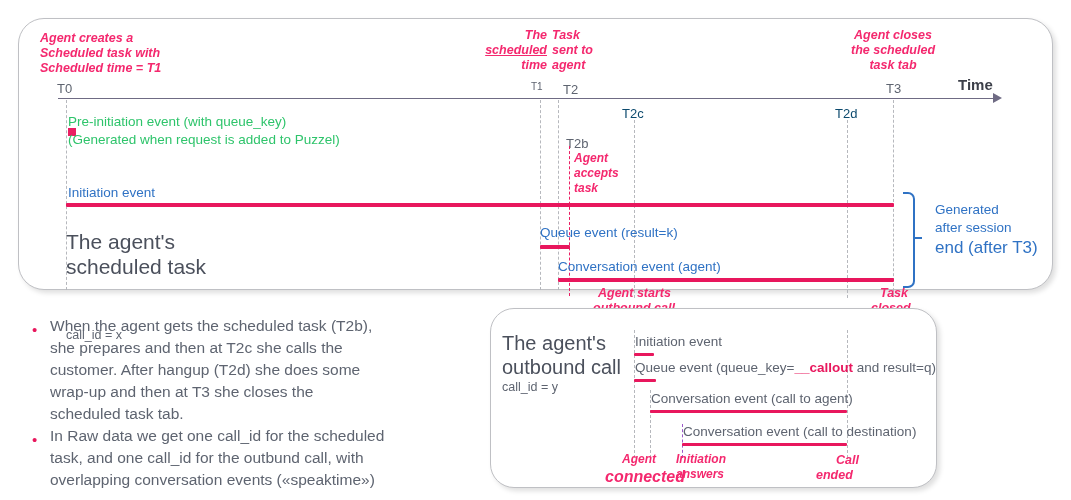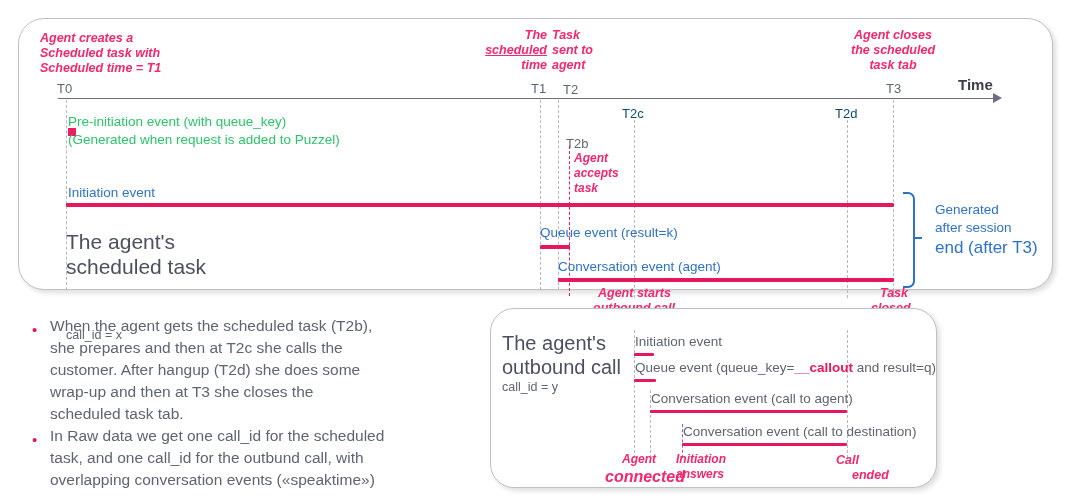--- a/index.html
+++ b/index.html
@@ -85,21 +85,21 @@
 
   <div class="t pink-i" style="left:838px;top:28px;width:110px;text-align:center;font-size:12.5px;">Agent closes</div>
   <div class="t pink-i" style="left:838px;top:43px;width:110px;text-align:center;font-size:12.5px;">the scheduled</div>
   <div class="t pink-i" style="left:838px;top:58px;width:110px;text-align:center;font-size:12.5px;">task tab</div>
 
   <div class="axis" style="left:58px;top:98px;width:937px;"></div>
   <div class="axis-arrow" style="left:993px;top:93px;"></div>
   <div class="t" style="left:958px;top:76px;font-size:15px;font-weight:bold;color:#3c3f49;">Time</div>
 
   <div class="t gray" style="left:57px;top:81px;font-size:13px;">T0</div>
-  <div class="t gray" style="left:531px;top:81px;font-size:13px;">T1</div>
+  <div class="t gray" style="left:531px;top:81px;font-size:10px;">T1</div>
   <div class="t gray" style="left:553px;top:82px;font-size:13px;margin-left:10px;">T2</div>
   <div class="t gray" style="left:886px;top:81px;font-size:13px;">T3</div>
 
   <div class="t gray" style="left:566px;top:136px;font-size:13px;">T2b</div>
   <div class="t purple" style="left:622px;top:106px;font-size:13px;">T2c</div>
   <div class="t purple" style="left:835px;top:106px;font-size:13px;">T2d</div>
 
   <div class="vline" style="left:66px;top:100px;height:190px;"></div>
   <div class="vline" style="left:540px;top:100px;height:190px;"></div>
   <div class="vline" style="left:558px;top:100px;height:190px;"></div>
@@ -175,15 +175,15 @@
   <div class="t gray" style="left:683px;top:424px;font-size:13.5px;">Conversation event (call to destination)</div>
   <div class="hbar thin" style="left:682px;top:443px;width:165px;"></div>
 
   <div class="t pink-i" style="left:622px;top:453px;font-size:12px;">Agent</div>
   <div class="t pink-i" style="left:605px;top:468px;font-size:16px;">connected</div>
 
   <div class="t pink-i" style="left:676px;top:453px;font-size:12px;">Initiation</div>
   <div class="t pink-i" style="left:676px;top:468px;font-size:12px;">answers</div>
 
   <div class="t pink-i" style="left:836px;top:453px;font-size:12.5px;font-weight:bold;">Call</div>
-  <div class="t pink-i" style="left:852px;top:468px;font-size:12.5px;font-weight:bold;">ended</div>
+  <div class="t pink-i" style="left:816px;top:468px;font-size:12.5px;font-weight:bold;">ended</div>
 
 </div>
 
 </body></html>

